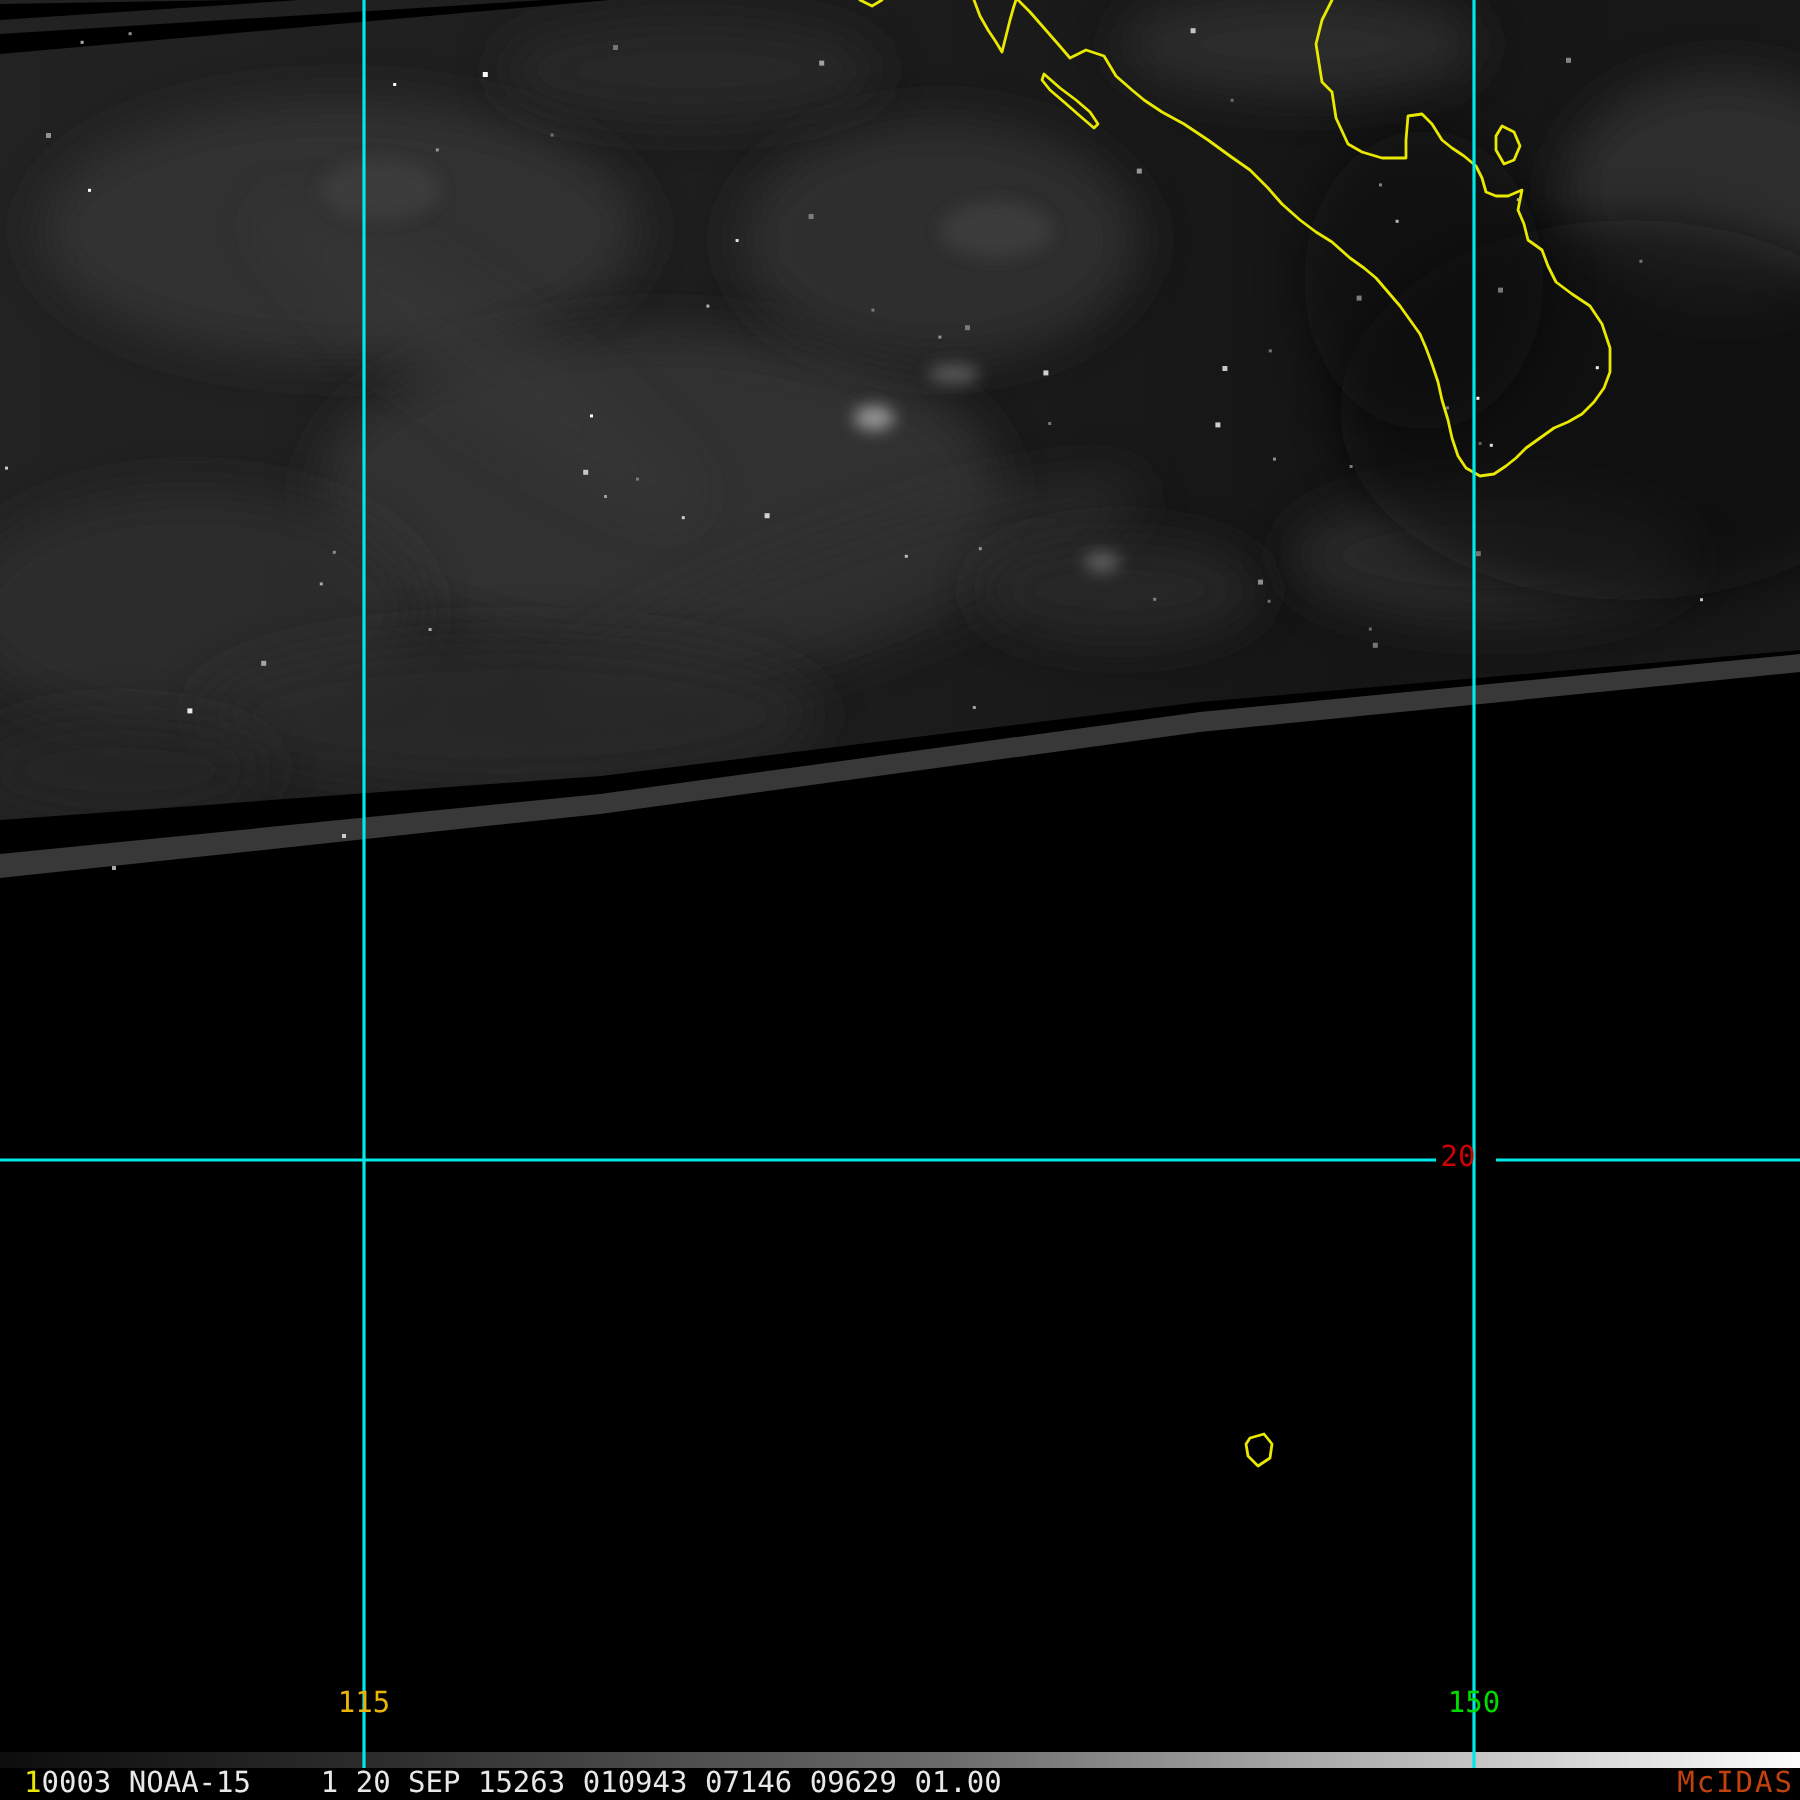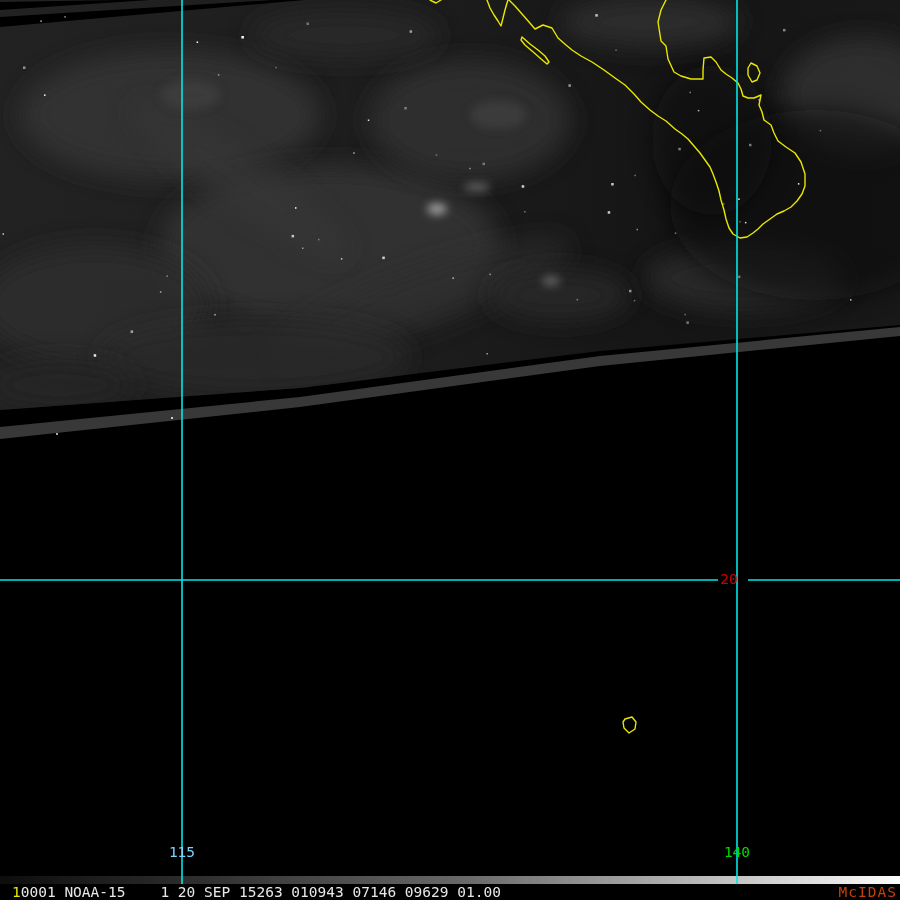--- a/index.html
+++ b/index.html
@@ -147,21 +147,21 @@
     </g>
 
     <g id="grid-lines">
         <line x1="182" y1="0" x2="182" y2="884" stroke="#00e8e8" stroke-width="1.6"></line>
         <line x1="737" y1="0" x2="737" y2="884" stroke="#00e8e8" stroke-width="1.6"></line>
         <line x1="0" y1="580" x2="718" y2="580" stroke="#00e8e8" stroke-width="1.6"></line>
         <line x1="748" y1="580" x2="900" y2="580" stroke="#00e8e8" stroke-width="1.6"></line>
       </g>
   </svg>
 
-  <div class="map-label" id="lon-label-0" style="color: #7dd3fc; left: 166px;">115</div>
-  <div class="map-label" id="lon-label-1" style="color: rgb(0, 220, 0); left: 721px;">140</div>
+  <div class="map-label" id="lon-label-0" style="color: #eab308; left: 166px;">115</div>
+  <div class="map-label" id="lon-label-1" style="color: rgb(0, 220, 0); left: 721px;">150</div>
   <div class="map-label lat" id="lat-label-0" style="color: rgb(208, 0, 0); left: 719px; top: 572px;">20</div>
 
   <div id="status-bar">
-    <div id="status-left"><span id="frame-number" style="color: rgb(232, 232, 0);">1</span><span id="status-info" style="color: rgb(232, 232, 232);">0001 NOAA-15    1 20 SEP 15263 010943 07146 09629 01.00</span></div>
+    <div id="status-left"><span id="frame-number" style="color: rgb(232, 232, 0);">1</span><span id="status-info" style="color: rgb(232, 232, 232);">0003 NOAA-15    1 20 SEP 15263 010943 07146 09629 01.00</span></div>
     <div id="brand" style="color: #c2410c;">McIDAS</div>
   </div>
 </div>
 
 </body></html>

